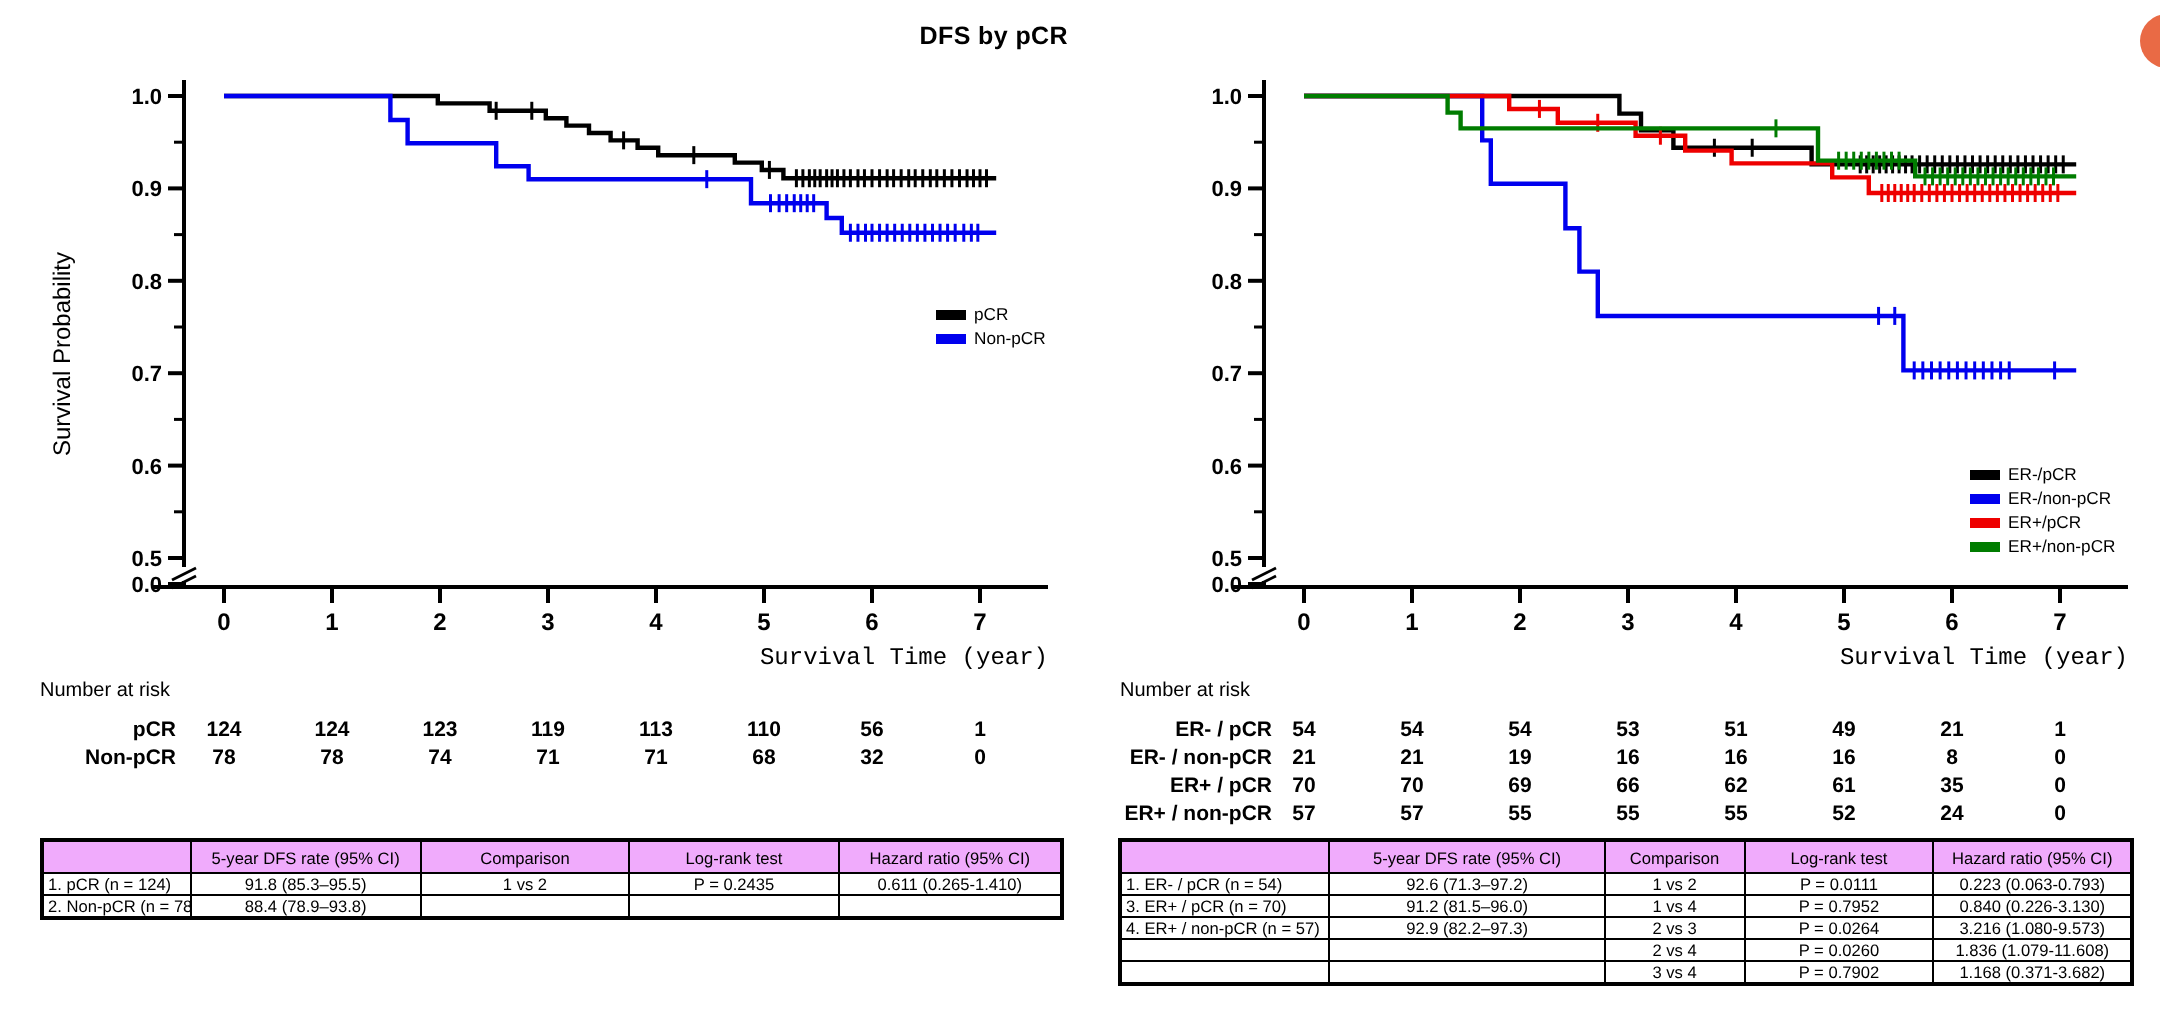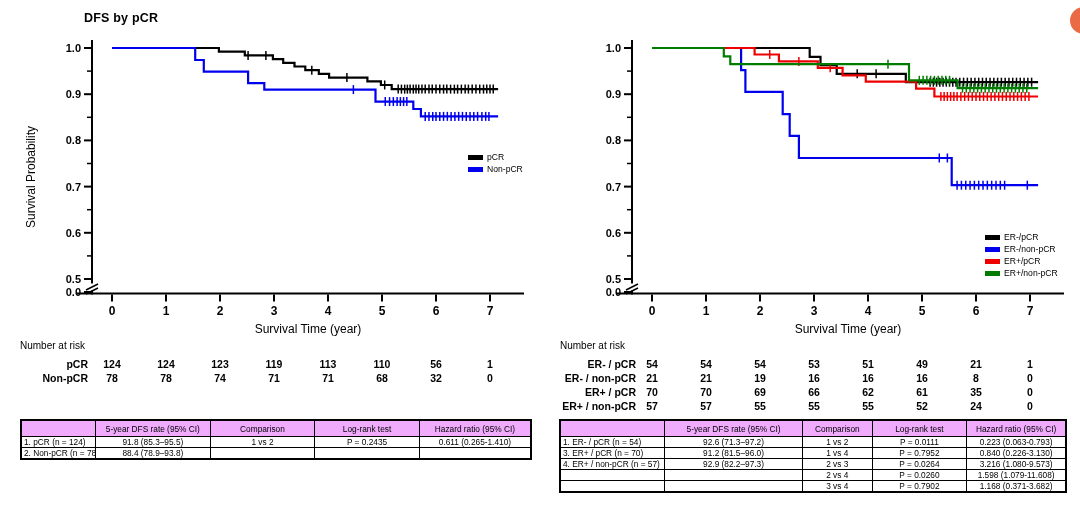--- a/index.html
+++ b/index.html
@@ -1,23 +1,23 @@
 <!DOCTYPE html>
 <html><head>
 <meta charset="utf-8">
 <style>
   html,body{margin:0;padding:0;}
   body{width:1080px;height:512px;position:relative;overflow:hidden;background:#ffffff;
        font-family:"Liberation Sans", sans-serif;color:#000;}
   .panel{position:absolute;top:0;width:540px;height:512px;}
   .panel.left{left:0;} .panel.right{left:540px;}
   svg.plot{position:absolute;left:0;top:0;}
-  .chart-title{position:absolute;left:84px;top:11px;width:432px;text-align:left;
+  .chart-title{position:absolute;left:102px;top:11px;width:432px;text-align:right;
        font-size:12.5px;font-weight:bold;letter-spacing:.2px;}
-  .xlabel{position:absolute;left:92px;top:322px;width:432px;text-align:center;font-size:12px;}
+  .xlabel{position:absolute;left:92px;top:322px;width:432px;text-align:right;font-size:12px;font-family:Liberation Mono, monospace;}
   .ylabel{position:absolute;left:24px;top:252px;width:150px;text-align:center;
        transform-origin:0 0;transform:rotate(-90deg);font-size:12px;white-space:nowrap;}
   .risk-heading{position:absolute;left:20px;top:340px;font-size:10px;}
   .legend{position:absolute;display:flex;flex-direction:column;gap:3px;}
   .legend-row{display:flex;align-items:center;gap:4px;height:9px;}
   .legend-swatch{display:inline-block;width:15px;height:5px;}
   .legend-label{font-size:8.6px;line-height:9px;white-space:nowrap;}
   .stats{position:absolute;}
   .stats table{border-collapse:collapse;width:100%;table-layout:fixed;border:2px solid #000;}
   .stats th,.stats td{border:1px solid #000;padding:0 2px;overflow:hidden;white-space:nowrap;
@@ -451,21 +451,21 @@
             <td>92.9 (82.2–97.3)</td>
             <td>2 vs 3</td>
             <td>P = 0.0264</td>
             <td>3.216 (1.080-9.573)</td>
           </tr>
           <tr>
             <td class="rowlabel"></td>
             <td></td>
             <td>2 vs 4</td>
             <td>P = 0.0260</td>
-            <td>1.598 (1.079-11.608)</td>
+            <td>1.836 (1.079-11.608)</td>
           </tr>
           <tr>
             <td class="rowlabel"></td>
             <td></td>
             <td>3 vs 4</td>
             <td>P = 0.7902</td>
             <td>1.168 (0.371-3.682)</td>
           </tr>
         </tbody>
       </table>

